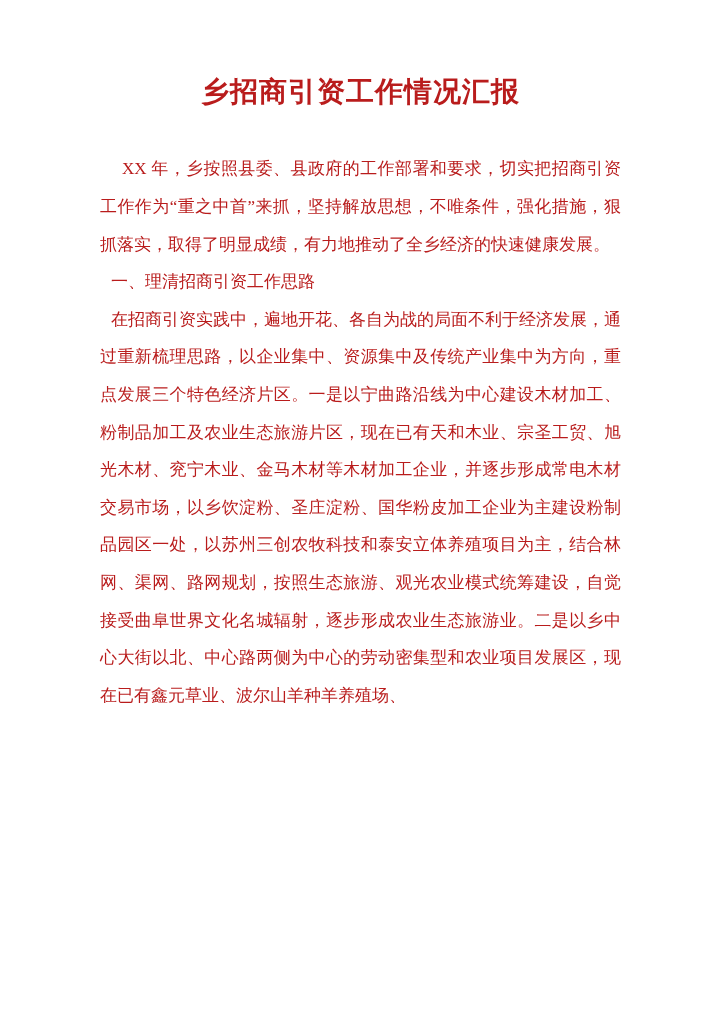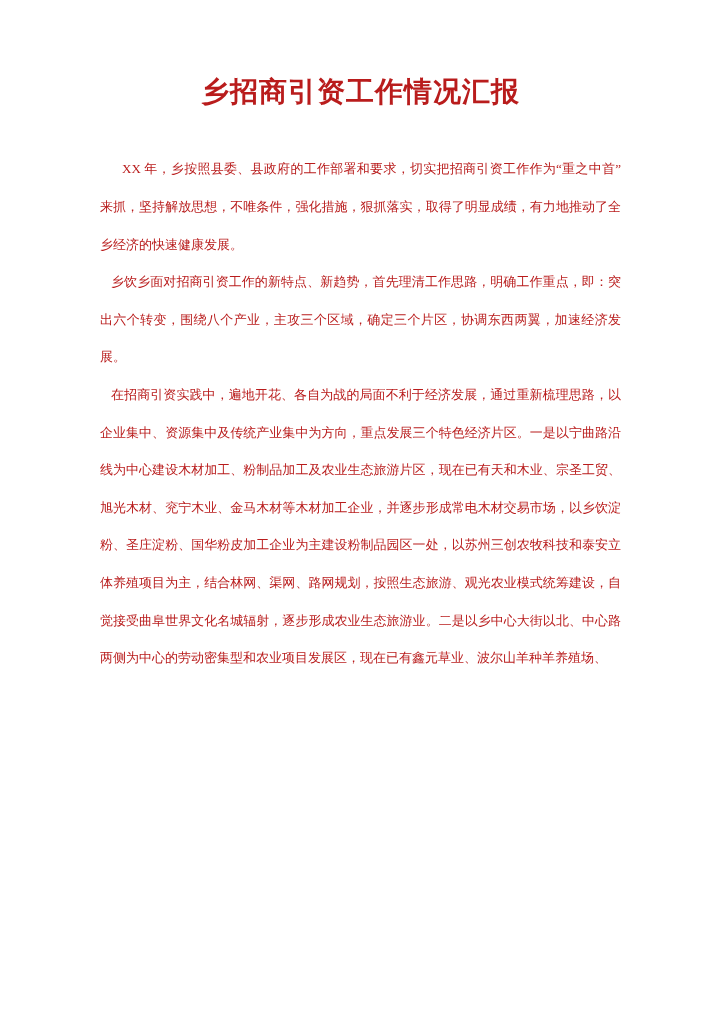--- a/index.html
+++ b/index.html
@@ -20,21 +20,21 @@
   }
   .doc-title {
     font-size: 28px;
     font-weight: bold;
     text-align: center;
     line-height: 1.3;
     margin: 0 0 40px 0;
     letter-spacing: 1px;
   }
   .para {
-    font-size: 13px;
+    font-size: 17px;
     line-height: 37.6px;
     text-align: justify;
     margin: 0;
     word-break: break-all;
   }
   .para.first {
     text-indent: 22px;
   }
   .para.body {
     text-indent: 11px;
@@ -45,18 +45,18 @@
   }
 </style>
 </head>
 <body>
 
 <div class="page">
   <h1 class="doc-title">乡招商引资工作情况汇报</h1>
 
   <p class="para first">XX 年，乡按照县委、县政府的工作部署和要求，切实把招商引资工作作为“重之中首”来抓，坚持解放思想，不唯条件，强化措施，狠抓落实，取得了明显成绩，有力地推动了全乡经济的快速健康发展。</p>
 
+  <p class="para heading">一、理清招商引资工作思路</p>
 
-  <p class="para body">乡饮乡面对招商引资工作的新特点、新趋势，首先理清工作思路，明确工作重点，即：突出六个转变，围绕八个产业，主攻三个区域，确定三个片区，协调东西两翼，加速经济发展。</p>
 
 
   <p class="para body">在招商引资实践中，遍地开花、各自为战的局面不利于经济发展，通过重新梳理思路，以企业集中、资源集中及传统产业集中为方向，重点发展三个特色经济片区。一是以宁曲路沿线为中心建设木材加工、粉制品加工及农业生态旅游片区，现在已有天和木业、宗圣工贸、旭光木材、兖宁木业、金马木材等木材加工企业，并逐步形成常电木材交易市场，以乡饮淀粉、圣庄淀粉、国华粉皮加工企业为主建设粉制品园区一处，以苏州三创农牧科技和泰安立体养殖项目为主，结合林网、渠网、路网规划，按照生态旅游、观光农业模式统筹建设，自觉接受曲阜世界文化名城辐射，逐步形成农业生态旅游业。二是以乡中心大街以北、中心路两侧为中心的劳动密集型和农业项目发展区，现在已有鑫元草业、波尔山羊种羊养殖场、</p>
 </div>
 
 </body></html>

